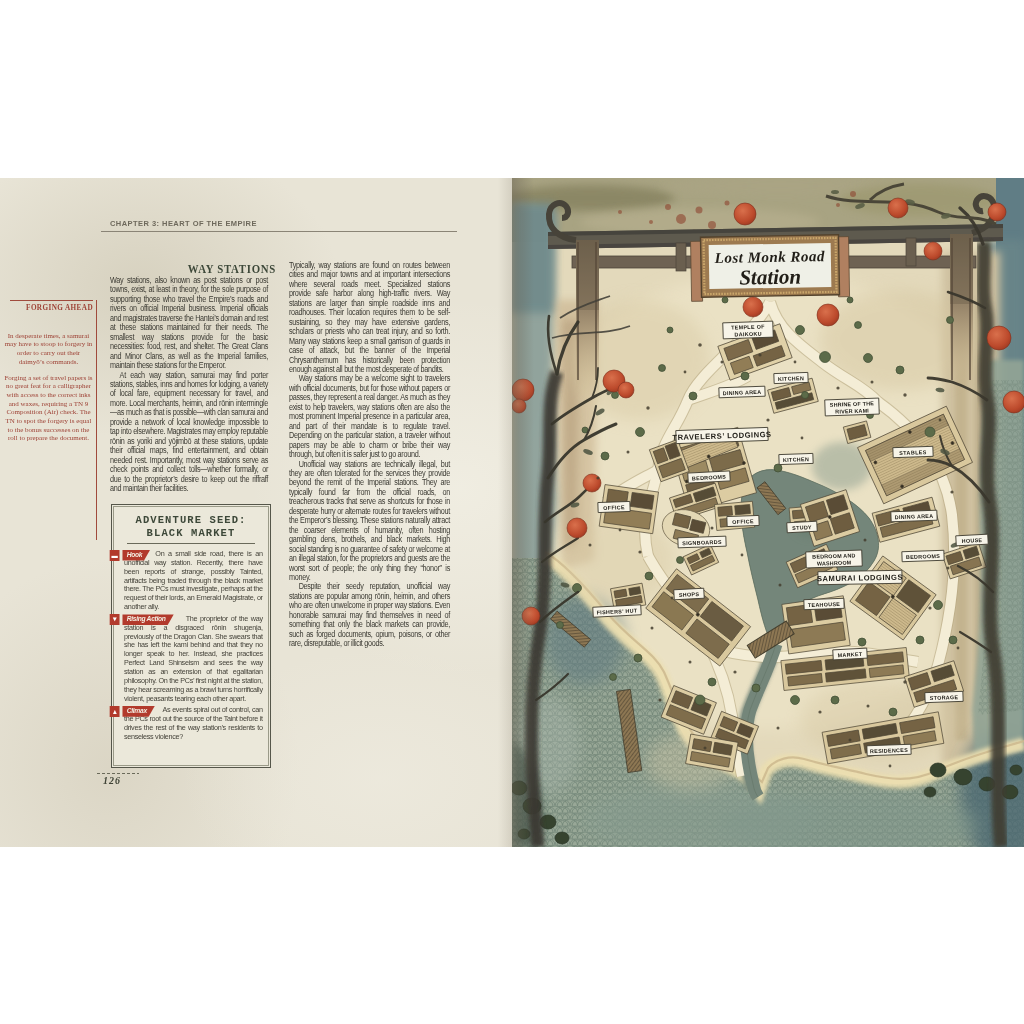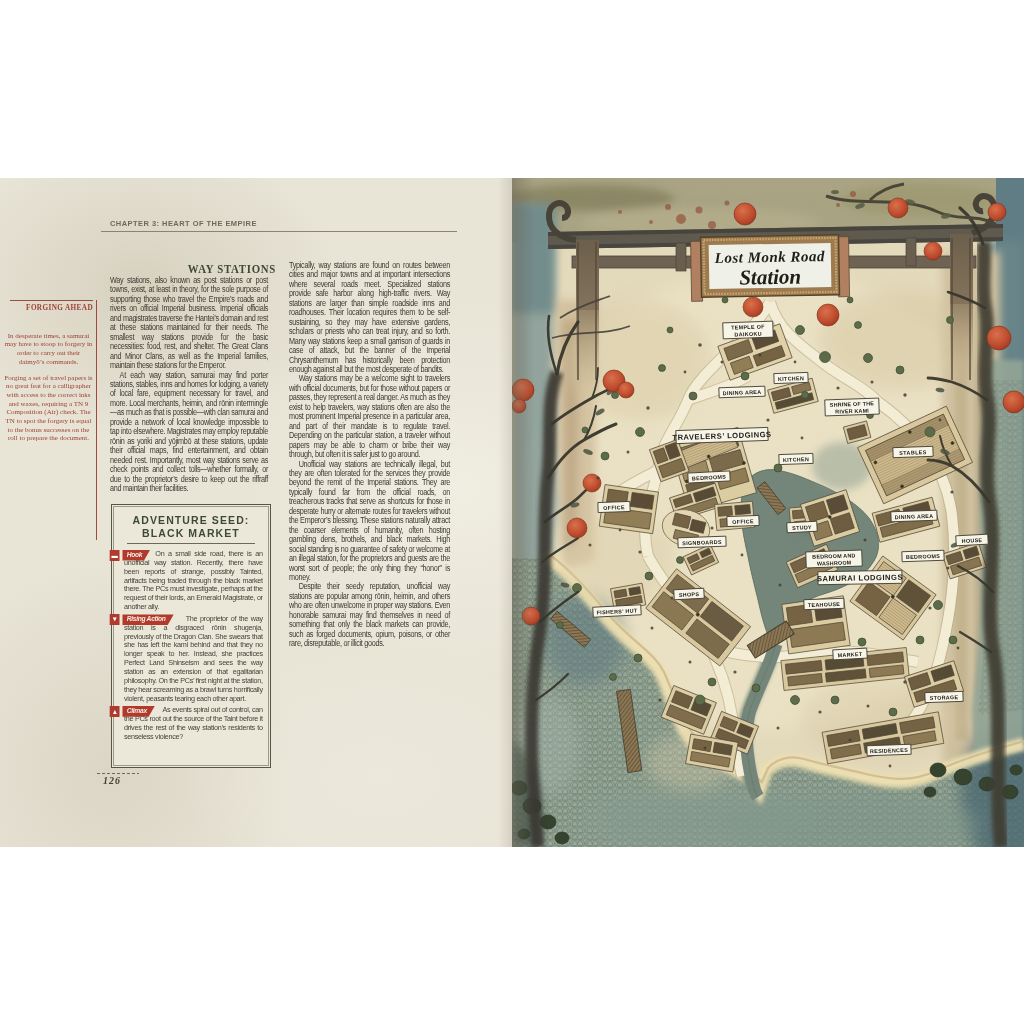--- a/index.html
+++ b/index.html
@@ -14,21 +14,21 @@
   .col p{margin:0;}
   .col p.ind{text-indent:11px;}
   #col1{left:110px;top:98px;width:181px;transform:scaleX(0.873);}
   #col2{left:289px;top:83px;width:184px;transform:scaleX(0.875);}
   #sidebar{position:absolute;left:4px;top:126px;width:89px;color:#9e4236;font-family:"Liberation Serif",serif;font-size:7px;line-height:8.7px;text-align:right;}
   #sidebar .sbt{font-weight:bold;font-size:7.2px;letter-spacing:0.4px;margin-bottom:19px;}
   #sidebar p{margin:0 0 7px 0;text-align:center;}
   #sbrule{position:absolute;left:10px;top:122px;width:83px;height:1px;background:#a04a3c;}
   #sbline{position:absolute;left:96px;top:122px;width:1px;height:240px;background:#a04a3c;}
   #seedbox{position:absolute;left:111px;top:326px;width:158px;height:262px;background:#ebe8da;border:1.5px solid #55564a;box-shadow:inset 0 0 0 1px #ebe8da, inset 0 0 0 2px #9a9a88;}
-  #seedbox h2{margin:9px 8px 0 8px;text-align:center;font-family:Liberation Sans, sans-serif;font-size:10.5px;line-height:12.5px;letter-spacing:1.1px;color:#3d4839;}
+  #seedbox h2{margin:9px 8px 0 8px;text-align:center;font-family:Liberation Mono, monospace;font-size:10.5px;line-height:12.5px;letter-spacing:1.1px;color:#3d4839;}
   #seedrule{margin:4px auto 6px auto;width:128px;height:1px;background:#6a6a5a;}
   .seed{position:relative;margin:0 7px 3px 12px;text-align:justify;color:#45433a;font-size:8.1px;line-height:8.85px;letter-spacing:-0.35px;transform-origin:0 0;transform:scaleX(0.895);width:155px;}
   .banner{position:absolute;left:-16px;top:-0.5px;height:11px;white-space:nowrap;text-indent:0;text-align:left;}
   .bsq{display:inline-block;vertical-align:top;width:11px;height:11px;background:#b23a2c;margin-right:3px;color:#fff;font-size:7px;line-height:11px;text-align:center;font-weight:bold;}
   .bflag{display:inline-block;vertical-align:top;height:11px;background:#b23a2c;color:#f3eee2;font-size:7.5px;font-weight:bold;font-style:italic;line-height:10.5px;padding:0 9px 0 5px;clip-path:polygon(0 0,100% 0,calc(100% - 7px) 100%,0 100%);white-space:nowrap;}
   #pgnum{position:absolute;left:103px;top:597px;font-family:"Liberation Serif",serif;font-style:italic;font-weight:bold;font-size:10px;color:#3f4336;letter-spacing:1px;}
   #pgdash{position:absolute;left:97px;top:595px;width:42px;height:1px;background:repeating-linear-gradient(90deg,#6a6a5a 0 3px,transparent 3px 5px);}
 </style>
 </head>
 <body>

